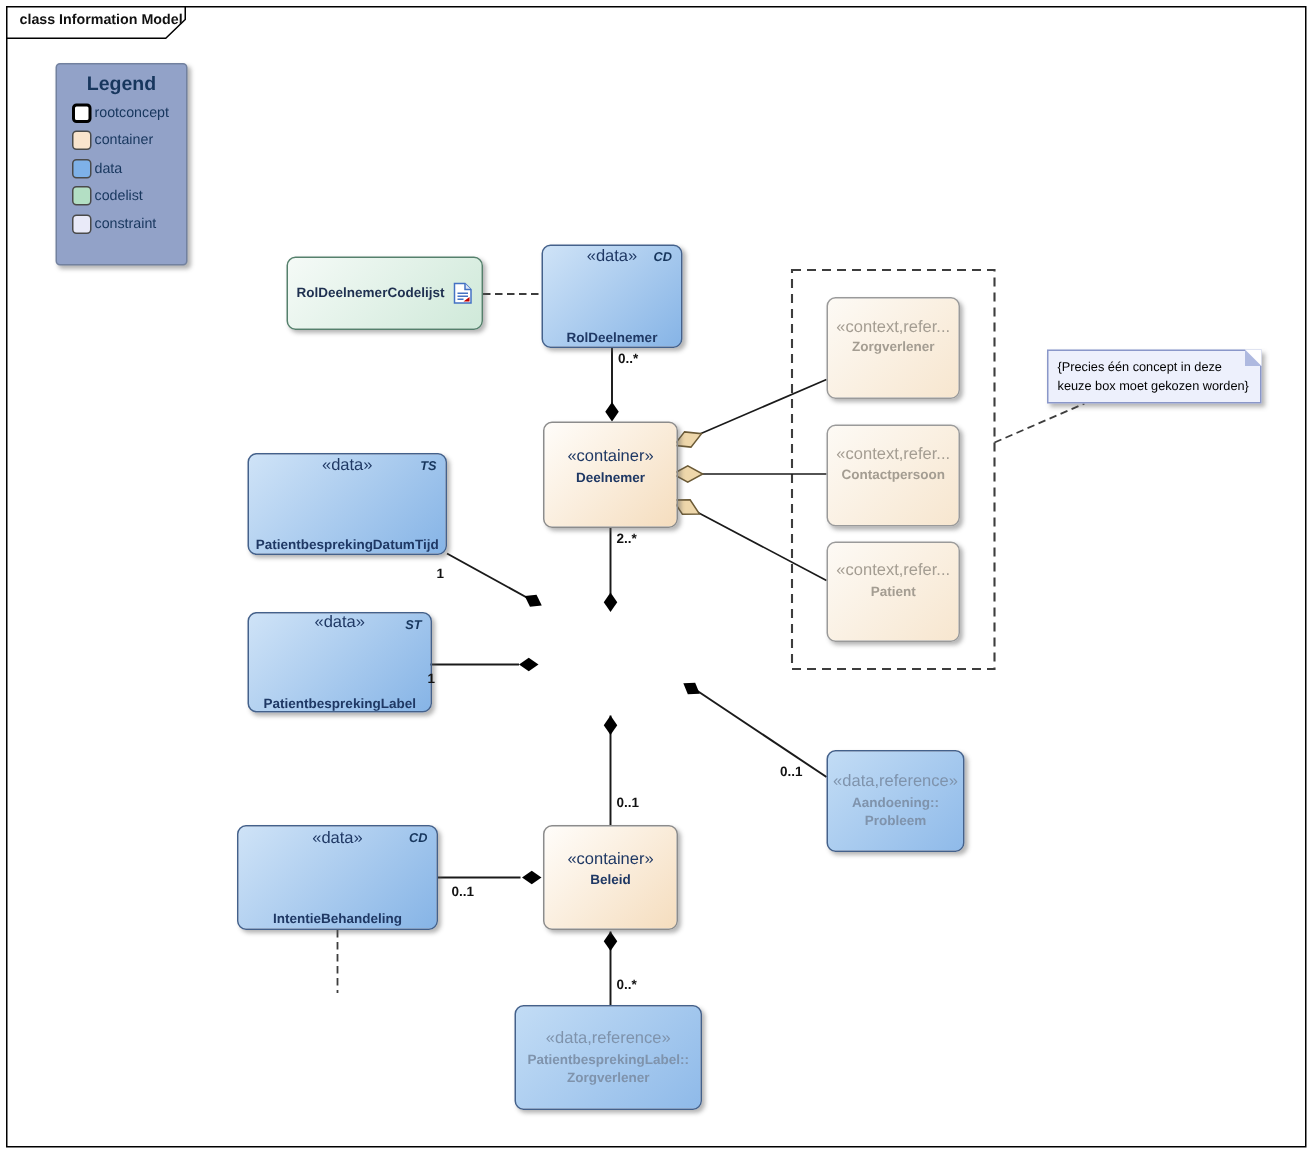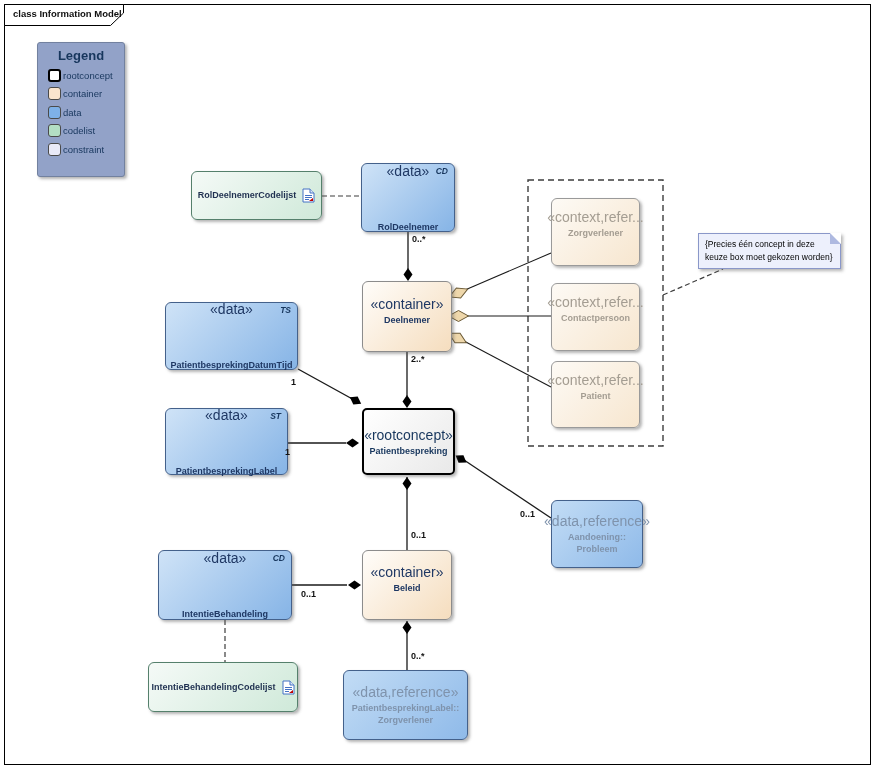--- a/index.html
+++ b/index.html
@@ -1,21 +1,21 @@
 <!DOCTYPE html>
 <html><head>
 <meta charset="utf-8">
 <style>
   html,body{margin:0;padding:0;background:#fff;font-family:"Liberation Sans",sans-serif;}
   #stage{position:relative;width:877px;height:771px;background:#fff;overflow:hidden;}
   #connector-layer{position:absolute;left:0;top:0;z-index:1;}
   .box{position:absolute;z-index:2;border-radius:6px;box-shadow:2px 2px 3px rgba(90,90,90,.45);
        display:flex;flex-direction:column;align-items:center;justify-content:center;
        text-align:center;box-sizing:border-box;line-height:1.35;}
-  .stereo{font-size:14px;}
+  .stereo{font-size:11px;}
   .nm{font-size:9px;font-weight:bold;}
   .marker{position:absolute;top:2px;right:6px;font-style:italic;font-size:8.5px;font-weight:bold;color:#17365d;}
   .blue-box{background:linear-gradient(135deg,#cfe3f7 0%,#86b4e6 100%);border:1px solid #44618b;color:#1f3864;gap:40px;}
   .ref-box{background:linear-gradient(135deg,#c2dcf5 0%,#8fbae9 100%);border:1px solid #44618b;color:#7f93ac;}
   .container-box{background:linear-gradient(135deg,#fffdfa 0%,#f5ddbe 100%);border:1px solid #8c8c8c;color:#1f3864;}
   .context-box{background:linear-gradient(135deg,#fdfaf5 0%,#f7e6cf 100%);border:1px solid #9a9a9a;color:#a49d92;padding-bottom:16px;}
   .root-box{background:linear-gradient(135deg,#ffffff 0%,#e9e9e9 100%);border:2.5px solid #000;border-radius:5px;color:#17365d;}
   .codelist-box{background:linear-gradient(135deg,#f5faf7 0%,#cfe9d9 100%);border:1px solid #55806c;color:#1f3050;flex-direction:row;gap:6px;}
   .pad-b{padding-bottom:12px;}
   .mult{position:absolute;z-index:3;font-size:9px;font-weight:bold;color:#111;}
@@ -109,31 +109,20 @@
     <svg width="13" height="15" viewBox="0 0 13 15">
       <path d="M1,1 h7 l4,4 v9 h-11 z" fill="#fff" stroke="#4472c4" stroke-width="1"></path>
       <path d="M8,1 v4 h4" fill="#dce6f6" stroke="#4472c4" stroke-width="1"></path>
       <line x1="3" y1="7.5" x2="10" y2="7.5" stroke="#4472c4"></line>
       <line x1="3" y1="9.5" x2="10" y2="9.5" stroke="#4472c4"></line>
       <line x1="3" y1="11.5" x2="7" y2="11.5" stroke="#4472c4"></line>
       <path d="M7,13 l4,-3 v3 z" fill="#c00000"></path>
     </svg>
   </div>
 
-  <div class="box codelist-box" style="left:148px;top:662px;width:150px;height:50px;">
-    <span class="nm">IntentieBehandelingCodelijst</span>
-    <svg width="13" height="15" viewBox="0 0 13 15">
-      <path d="M1,1 h7 l4,4 v9 h-11 z" fill="#fff" stroke="#4472c4" stroke-width="1"></path>
-      <path d="M8,1 v4 h4" fill="#dce6f6" stroke="#4472c4" stroke-width="1"></path>
-      <line x1="3" y1="7.5" x2="10" y2="7.5" stroke="#4472c4"></line>
-      <line x1="3" y1="9.5" x2="10" y2="9.5" stroke="#4472c4"></line>
-      <line x1="3" y1="11.5" x2="7" y2="11.5" stroke="#4472c4"></line>
-      <path d="M7,13 l4,-3 v3 z" fill="#c00000"></path>
-    </svg>
-  </div>
 
   <div class="box blue-box" style="left:361px;top:163px;width:94px;height:69px;">
     <span class="marker">CD</span>
     <span class="stereo">«data»</span>
     <span class="nm">RolDeelnemer</span>
   </div>
 
   <div class="box blue-box" style="left:165px;top:302px;width:133px;height:68px;">
     <span class="marker">TS</span>
     <span class="stereo">«data»</span>
@@ -180,24 +169,20 @@
   </div>
   <div class="box context-box" style="left:551px;top:283px;width:89px;height:68px;">
     <span class="stereo">«context,refer...</span>
     <span class="nm">Contactpersoon</span>
   </div>
   <div class="box context-box" style="left:551px;top:361px;width:89px;height:67px;">
     <span class="stereo">«context,refer...</span>
     <span class="nm">Patient</span>
   </div>
 
-  <div class="box root-box" style="left:362px;top:408px;width:93px;height:67px;">
-    <span class="stereo">«rootconcept»</span>
-    <span class="nm">Patientbespreking</span>
-  </div>
 
   <div class="note">
     <span class="note-fold"></span>
     <span>{Precies één concept in deze keuze box moet gekozen worden}</span>
   </div>
 
   <div class="mult" style="left:412px;top:234px;">0..*</div>
   <div class="mult" style="left:411px;top:354px;">2..*</div>
   <div class="mult" style="left:291px;top:377px;">1</div>
   <div class="mult" style="left:285px;top:447px;">1</div>

